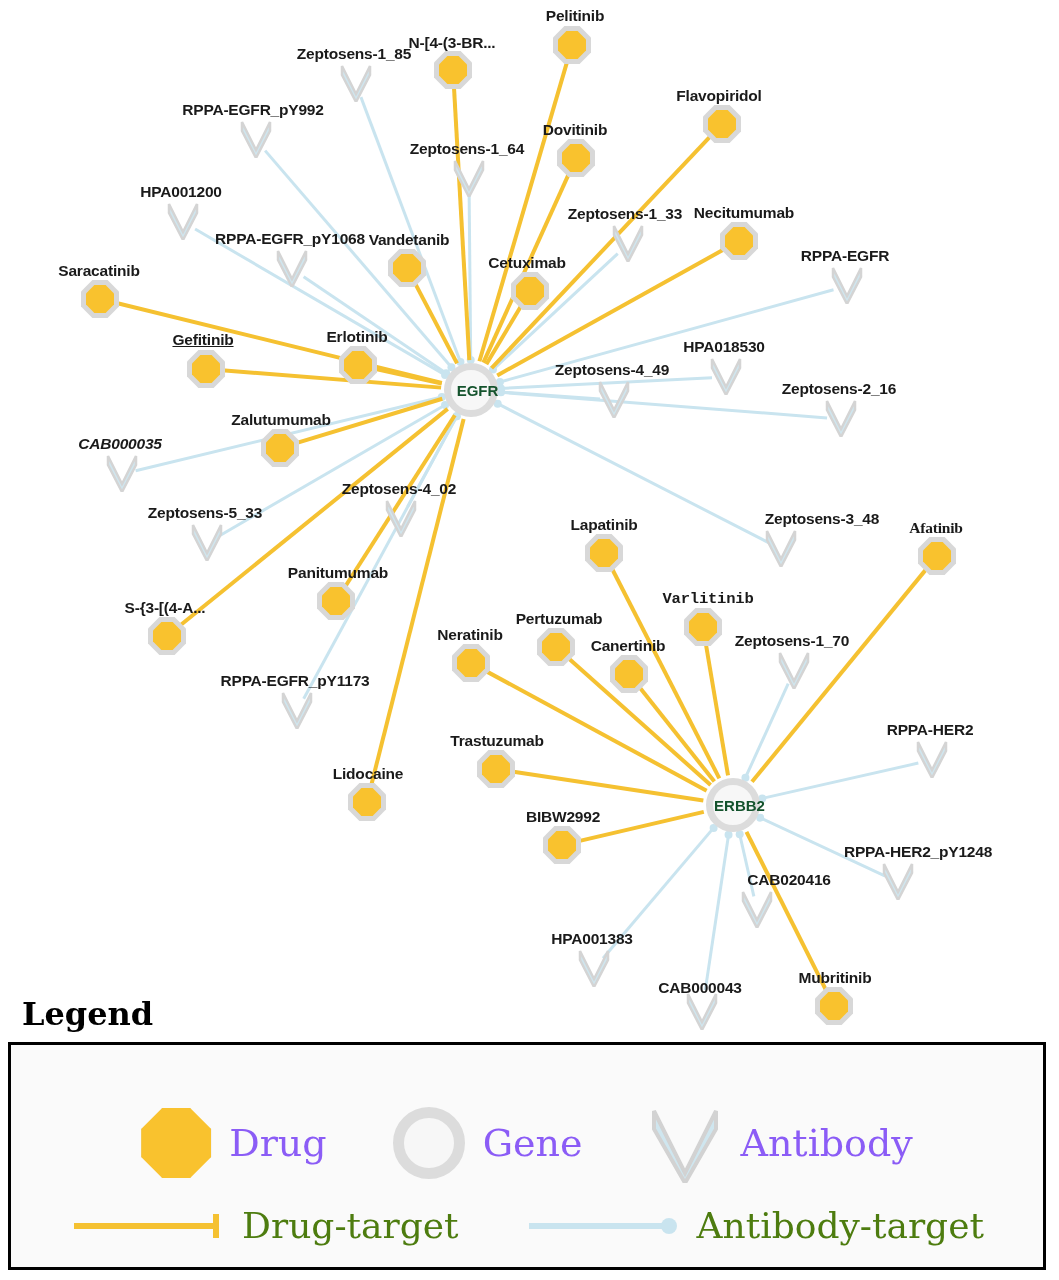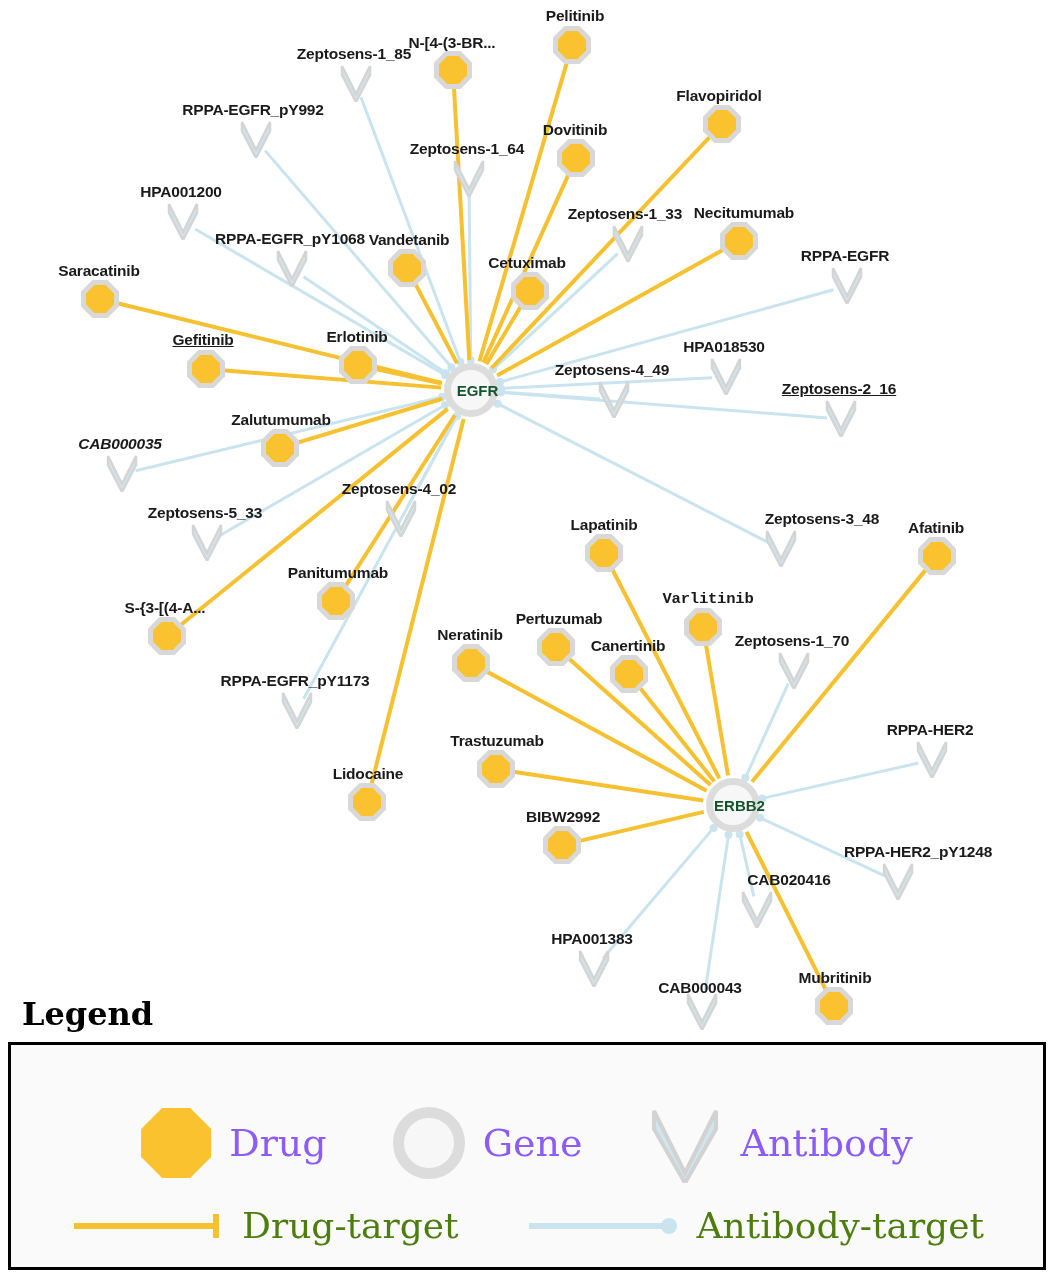--- a/index.html
+++ b/index.html
@@ -253,21 +253,21 @@
           <path d="M3 4 L17 32 L31 4 L31 13 L17 40 L3 13 Z" fill="#cfe6ef" stroke="#d4d4d4" stroke-width="2.5"></path>
         </svg></div>
       <div class="node-label" style="left: 724px; top: 347px;">HPA018530</div>
       <div class="node" style="left: 614px; top: 400px;"><svg class="ab-glyph" viewBox="0 0 34 40">
           <path d="M3 4 L17 32 L31 4 L31 13 L17 40 L3 13 Z" fill="#cfe6ef" stroke="#d4d4d4" stroke-width="2.5"></path>
         </svg></div>
       <div class="node-label" style="left: 612px; top: 370px;">Zeptosens-4_49</div>
       <div class="node" style="left: 841px; top: 419px;"><svg class="ab-glyph" viewBox="0 0 34 40">
           <path d="M3 4 L17 32 L31 4 L31 13 L17 40 L3 13 Z" fill="#cfe6ef" stroke="#d4d4d4" stroke-width="2.5"></path>
         </svg></div>
-      <div class="node-label" style="left: 839px; top: 389px; text-decoration: underline;">Zeptosens-2_16</div>
+      <div class="node-label" style="left: 839px; top: 389px;">Zeptosens-2_16</div>
       <div class="node" style="left: 122px; top: 474px;"><svg class="ab-glyph" viewBox="0 0 34 40">
           <path d="M3 4 L17 32 L31 4 L31 13 L17 40 L3 13 Z" fill="#cfe6ef" stroke="#d4d4d4" stroke-width="2.5"></path>
         </svg></div>
       <div class="node-label" style="left: 120px; top: 444px; font-style: italic;">CAB000035</div>
       <div class="node" style="left: 401px; top: 519px;"><svg class="ab-glyph" viewBox="0 0 34 40">
           <path d="M3 4 L17 32 L31 4 L31 13 L17 40 L3 13 Z" fill="#cfe6ef" stroke="#d4d4d4" stroke-width="2.5"></path>
         </svg></div>
       <div class="node-label" style="left: 399px; top: 489px;">Zeptosens-4_02</div>
       <div class="node" style="left: 207px; top: 543px;"><svg class="ab-glyph" viewBox="0 0 34 40">
           <path d="M3 4 L17 32 L31 4 L31 13 L17 40 L3 13 Z" fill="#cfe6ef" stroke="#d4d4d4" stroke-width="2.5"></path>
@@ -369,21 +369,21 @@
         <div class="drug-halo">
           <div class="drug-glyph"></div>
         </div>
       </div>
       <div class="node-label" style="left: 281px; top: 420px;">Zalutumumab</div>
       <div class="node" style="left: 937px; top: 556px;">
         <div class="drug-halo">
           <div class="drug-glyph"></div>
         </div>
       </div>
-      <div class="node-label" style="left: 936px; top: 528px;">Afatinib</div>
+      <div class="node-label" style="left: 936px; top: 528px; font-family: Liberation Serif, serif;">Afatinib</div>
       <div class="node" style="left: 604px; top: 553px;">
         <div class="drug-halo">
           <div class="drug-glyph"></div>
         </div>
       </div>
       <div class="node-label" style="left: 604px; top: 525px;">Lapatinib</div>
       <div class="node" style="left: 703px; top: 627px;">
         <div class="drug-halo">
           <div class="drug-glyph"></div>
         </div>

